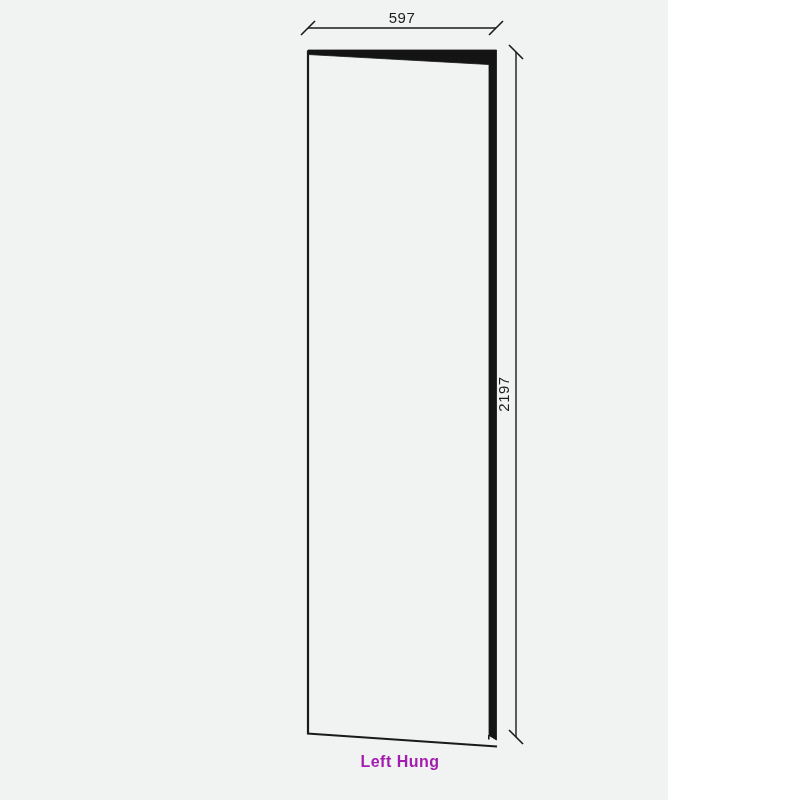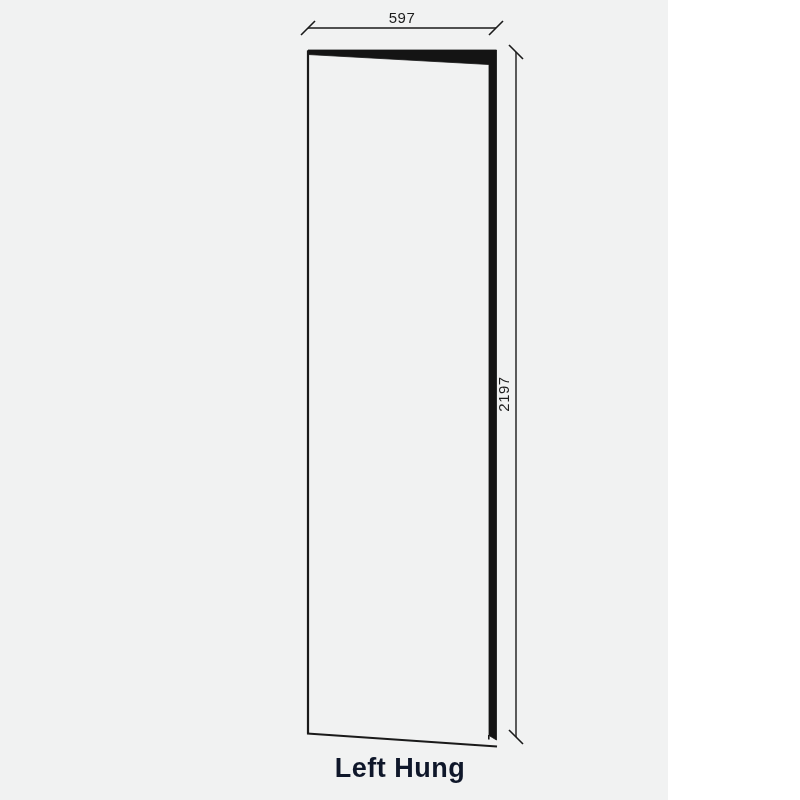--- a/index.html
+++ b/index.html
@@ -24,23 +24,23 @@
     font-size: 15px;
     fill: #1d1d1d;
     letter-spacing: 0.5px;
   }
   .diagram-label {
     position: absolute;
     top: 753px;
     left: 0;
     width: 800px;
     text-align: center;
-    font-size: 27px;
+    font-size: 16px;
     font-weight: bold;
-    color: #0f172a;
+    color: #a21caf;
     letter-spacing: 0.5px;
   }
 </style>
 </head>
 <body>
 
 <div class="stage">
 
   <svg width="800" height="800" viewBox="0 0 800 800">
 

